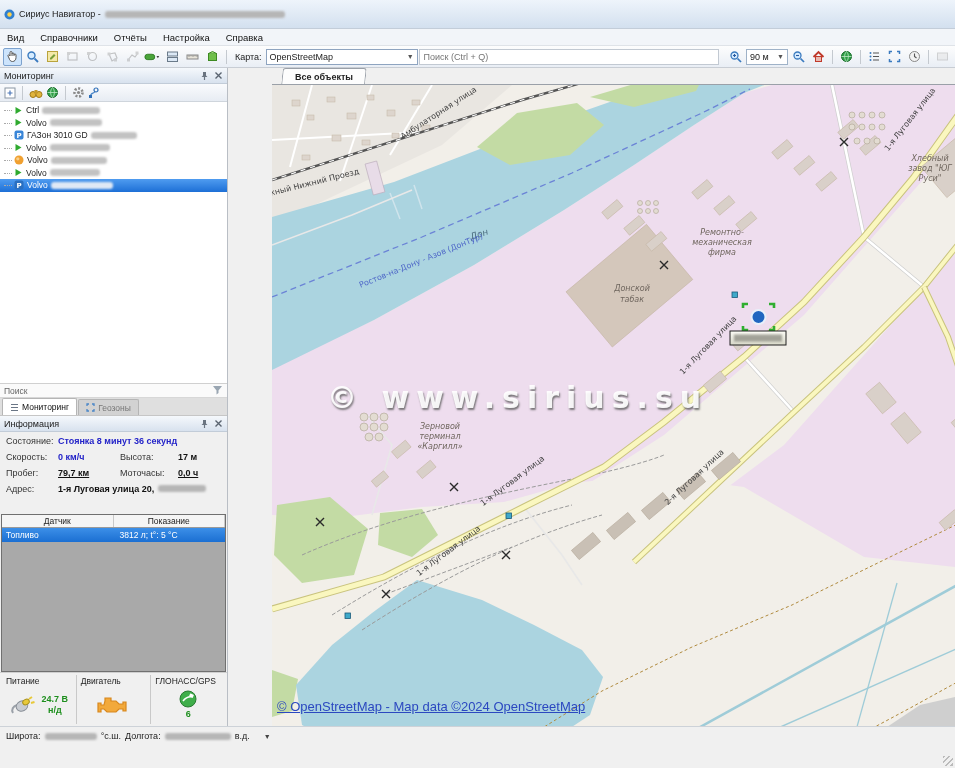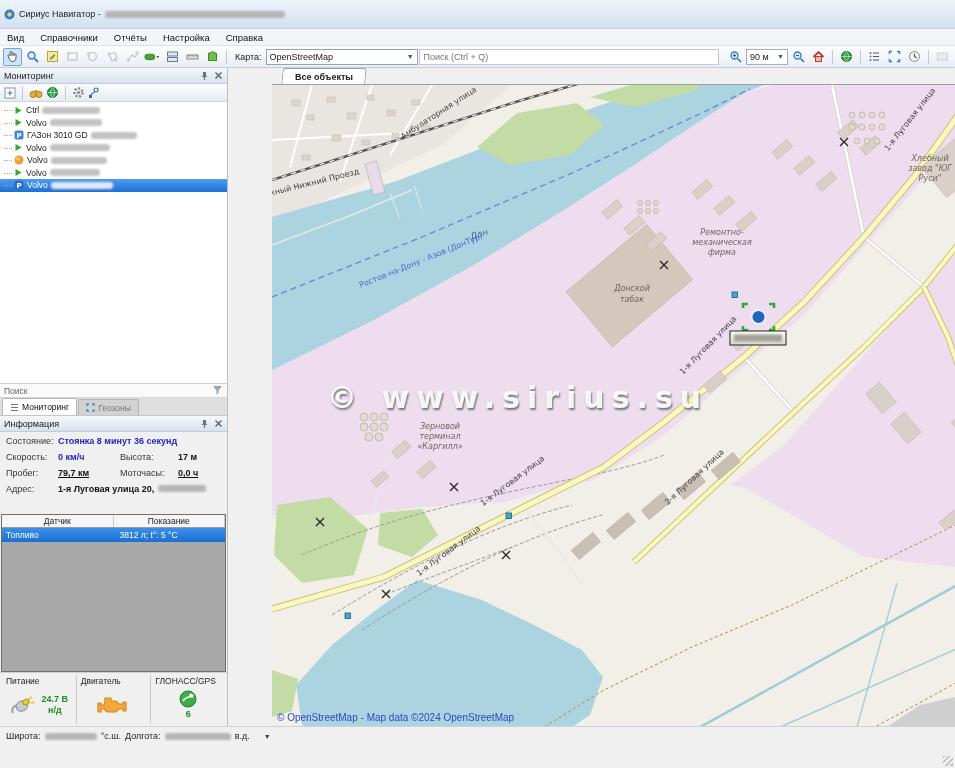--- a/index.html
+++ b/index.html
@@ -70,21 +70,21 @@
   .gval { color:#1e8f1e; font-weight:bold; font-size:9px; }
   .gcol { display:flex; flex-direction:column; align-items:center; gap:1px; }
 
   
   .mapcol { flex:1; display:flex; flex-direction:column; min-width:0; background:#fff; }
   .maptabs { height:17px; background:#f0f0f0; border-bottom:1px solid #9aa0a8; display:flex; align-items:flex-end; padding-left:10px; }
   .maptab { height:16px; background:#fdfdfd; border:1px solid #9aa0a8; border-bottom:none; border-radius:3px 3px 0 0; padding:0 12px; display:flex; align-items:center; font-size:9px; font-weight:bold; color:#222; transform:skewX(-6deg); }
   .maptab span { transform:skewX(6deg); display:block; }
   .mapview { position:relative; flex:1; overflow:hidden; background:#f2efe9; }
   .watermark { position:absolute; left:55px; top:295px; font-size:30px; font-weight:bold; letter-spacing:7px; color:rgba(255,255,255,.92); text-shadow:1px 2px 2px rgba(90,90,90,.8); white-space:nowrap; font-family:"DejaVu Sans",sans-serif; }
-  .attrib { position:absolute; left:5px; bottom:3px; font-size:10px; color:#2b48c0; }
+  .attrib { position:absolute; left:5px; bottom:12px; font-size:13px; color:#2b48c0;text-decoration:underline; }
 
   
   .statusbar { height:42px; background:#f0f0f0; border-top:1px solid #cdd2d8; display:flex; align-items:flex-start; padding:4px 6px; gap:4px; font-size:9px; position:relative; }
   .statusbar .arr { color:#444; font-size:7px; margin-left:10px; margin-top:2px; }
   .grip { position:absolute; right:2px; bottom:2px; width:10px; height:10px;
     background:repeating-linear-gradient(135deg,#bbb 0 1.5px,transparent 1.5px 4px); }
 
   svg text { font-family:"DejaVu Sans",sans-serif; }
   .poil { font-size:8px; font-style:italic; fill:#6f665e; }
   .stl { font-size:8px; fill:#3f3f3f; }

